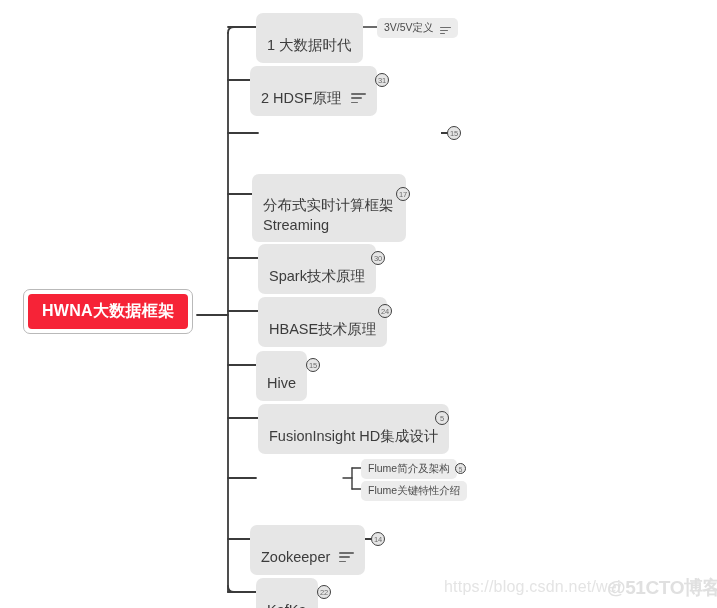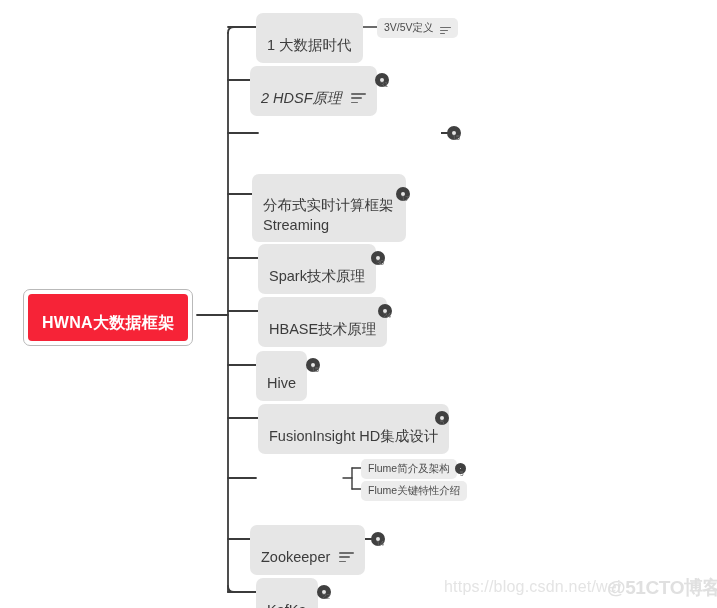--- a/index.html
+++ b/index.html
@@ -45,21 +45,21 @@
     border-radius: 7px;
     background: #ffffff;
     box-shadow: 0 0 0 1px rgba(255,255,255,0.6);
   }
   .root-node {
     background: #f62337;
     color: #ffffff;
     font-size: 16px;
     font-weight: bold;
     letter-spacing: 0.3px;
-    padding: 20px 14px 9px 14px;
+    padding: 8px 14px 9px 14px;
     border-radius: 4px;
     white-space: nowrap;
     line-height: 1.15;
   }
 
   
   .node {
     position: absolute;
     z-index: 3;
     background: #e6e6e6;
@@ -118,21 +118,21 @@
   .list-icon.small i:nth-child(1) { top: 0px;   width: 11px; height: 1.3px; }
   .list-icon.small i:nth-child(2) { top: 3.2px; width: 8px;  height: 1.3px; }
   .list-icon.small i:nth-child(3) { top: 6.4px; width: 5px;  height: 1.3px; }
 
   
   .badge {
     position: absolute;
     z-index: 3;
     width: 14px;
     height: 14px;
-    border: 5px solid #404040;
+    border: 1px solid #404040;
     border-radius: 50%;
     color: #6b6b6b;
     font-size: 7.5px;
     line-height: 14px;
     text-align: center;
     background: #e5e5e5;
     box-sizing: border-box;
     letter-spacing: -0.2px;
   }
   .badge.tiny {
@@ -218,21 +218,21 @@
   </div>
   <div class="subnode" style="left:377px; top:18px;">
     <span class="label">3V/5V定义</span>
     <span class="list-icon small">
         <i></i>
         <i></i>
         <i></i>
       </span>
   </div>
 
-  <div class="node" style="left:250px; top:66px;font-style:italic;">
+  <div class="node" style="left:250px; top:66px;">
     <span class="label">2 HDSF原理</span>
     <span class="list-icon">
         <i></i>
         <i></i>
         <i></i>
       </span>
   </div>
   <div class="badge-stub" style="left:369px; top:79px; width:7px;"></div>
   <div class="badge" style="left:375px; top:73px;">31</div>
 

